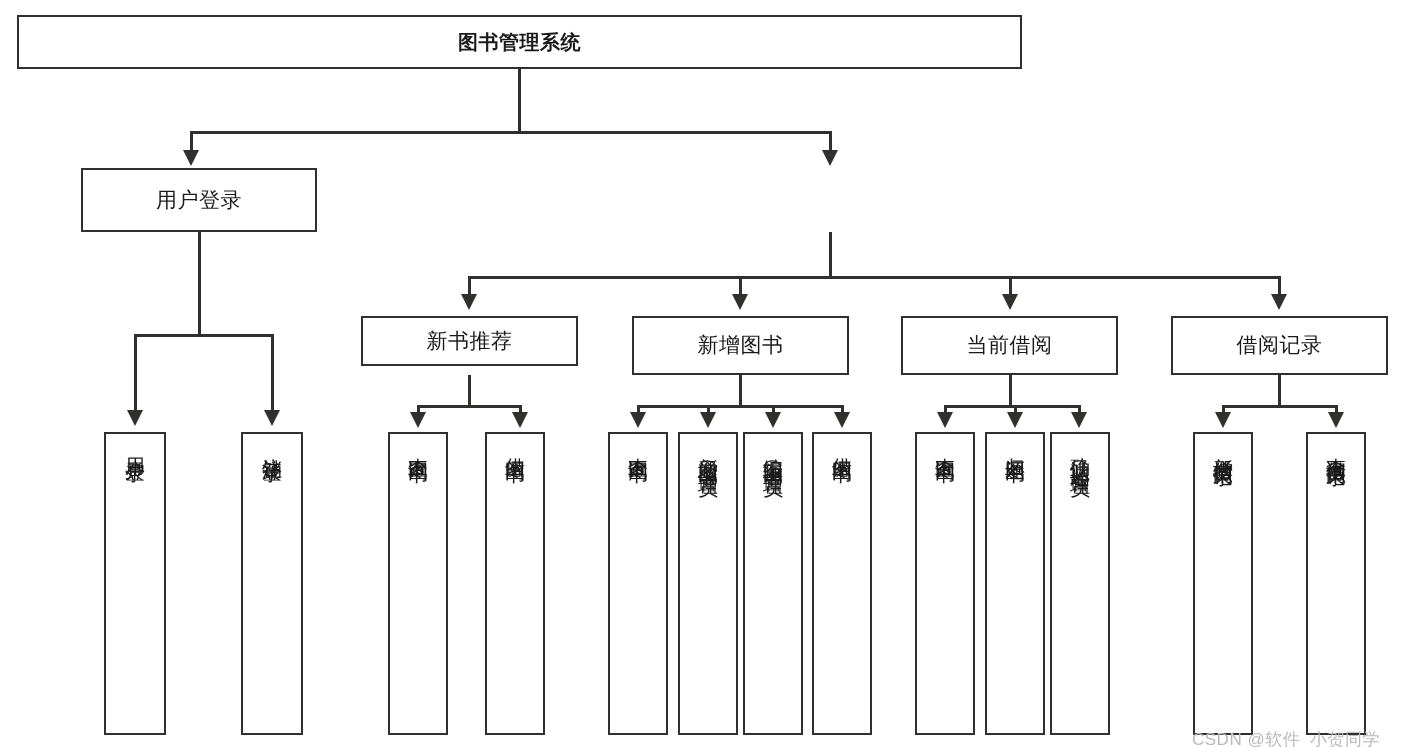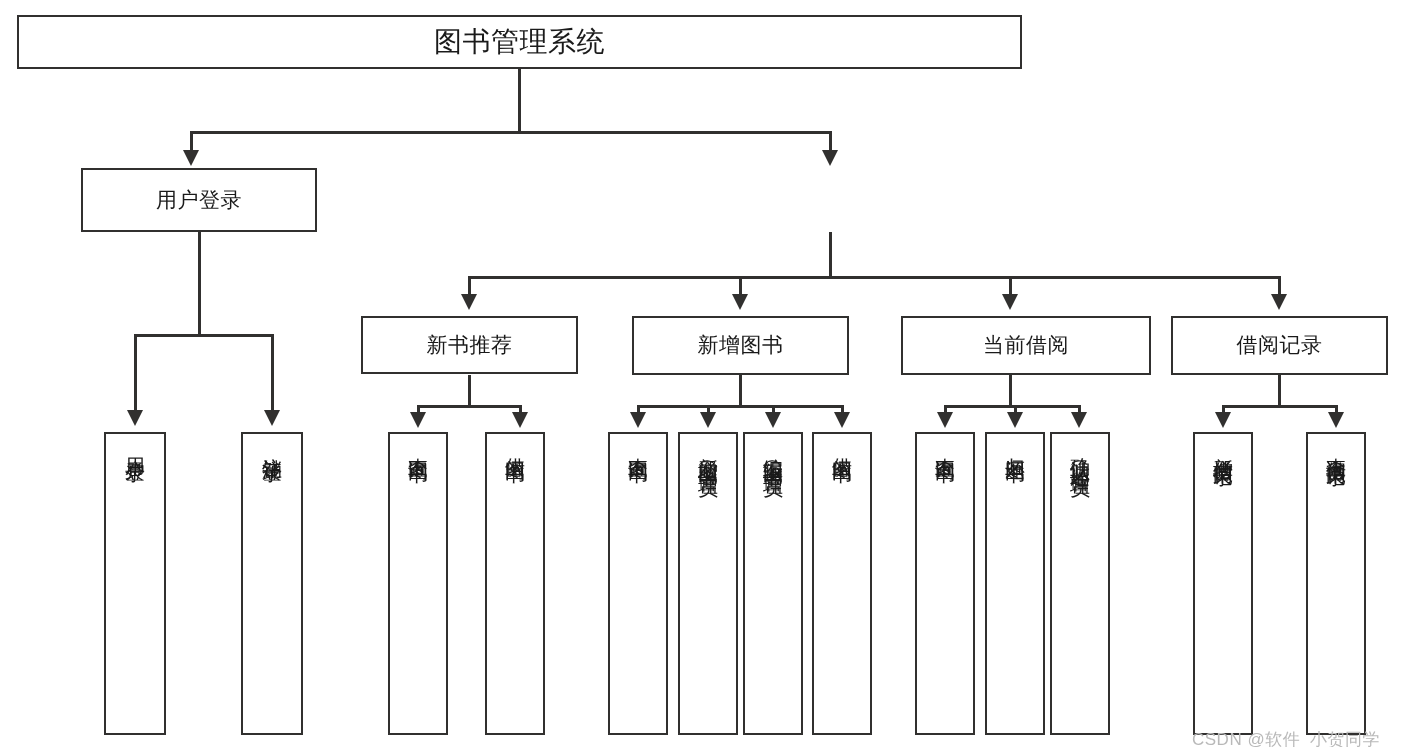--- a/index.html
+++ b/index.html
@@ -27,21 +27,21 @@
     justify-content: center;
     color: #1a1a1a;
   }
   .node .lbl {
     font-size: 21px;
     line-height: 1.15;
     letter-spacing: 0.5px;
     white-space: nowrap;
   }
   
-  .root .lbl { font-size: 28px; }
+  .root .lbl { font-size: 20px; font-weight: bold; }
   
   .leaf {
     align-items: flex-start;
     justify-content: center;
     padding-top: 8px;
   }
   .leaf .lbl {
     writing-mode: vertical-rl;
     text-orientation: upright;
     font-size: 20px;
@@ -115,27 +115,27 @@
   <div class="hline" style="left:468px; top:276px; width:812px; height:2.5px;"></div>
   <div class="vline" style="left:468px; top:276px; width:2.5px; height:22px;"></div>
   <div class="arrow" style="left:461px; top:294px;"></div>
   <div class="vline" style="left:739px; top:276px; width:2.5px; height:22px;"></div>
   <div class="arrow" style="left:732px; top:294px;"></div>
   <div class="vline" style="left:1009px; top:276px; width:2.5px; height:22px;"></div>
   <div class="arrow" style="left:1002px; top:294px;"></div>
   <div class="vline" style="left:1278px; top:276px; width:2.5px; height:22px;"></div>
   <div class="arrow" style="left:1271px; top:294px;"></div>
 
-  <div class="node" style="left:361px; top:316px; width:217px; height:58px;">
+  <div class="node" style="left:361px; top:316px; width:217px; height:50px;">
     <span class="lbl">新书推荐</span>
   </div>
   <div class="node" style="left:632px; top:316px; width:217px; height:59px;">
     <span class="lbl">新增图书</span>
   </div>
-  <div class="node" style="left:901px; top:316px; width:250px; height:59px;">
+  <div class="node" style="left:901px; top:316px; width:217px; height:59px;">
     <span class="lbl">当前借阅</span>
   </div>
   <div class="node" style="left:1171px; top:316px; width:217px; height:59px;text-align:center;">
     <span class="lbl">借阅记录</span>
   </div>
 
   <div class="vline" style="left:468px; top:375px; width:2.5px; height:31px;"></div>
   <div class="hline" style="left:417px; top:405px; width:104px; height:2.5px;"></div>
   <div class="vline" style="left:417px; top:405px; width:2.5px; height:12px;"></div>
   <div class="arrow" style="left:410px; top:412px;"></div>

